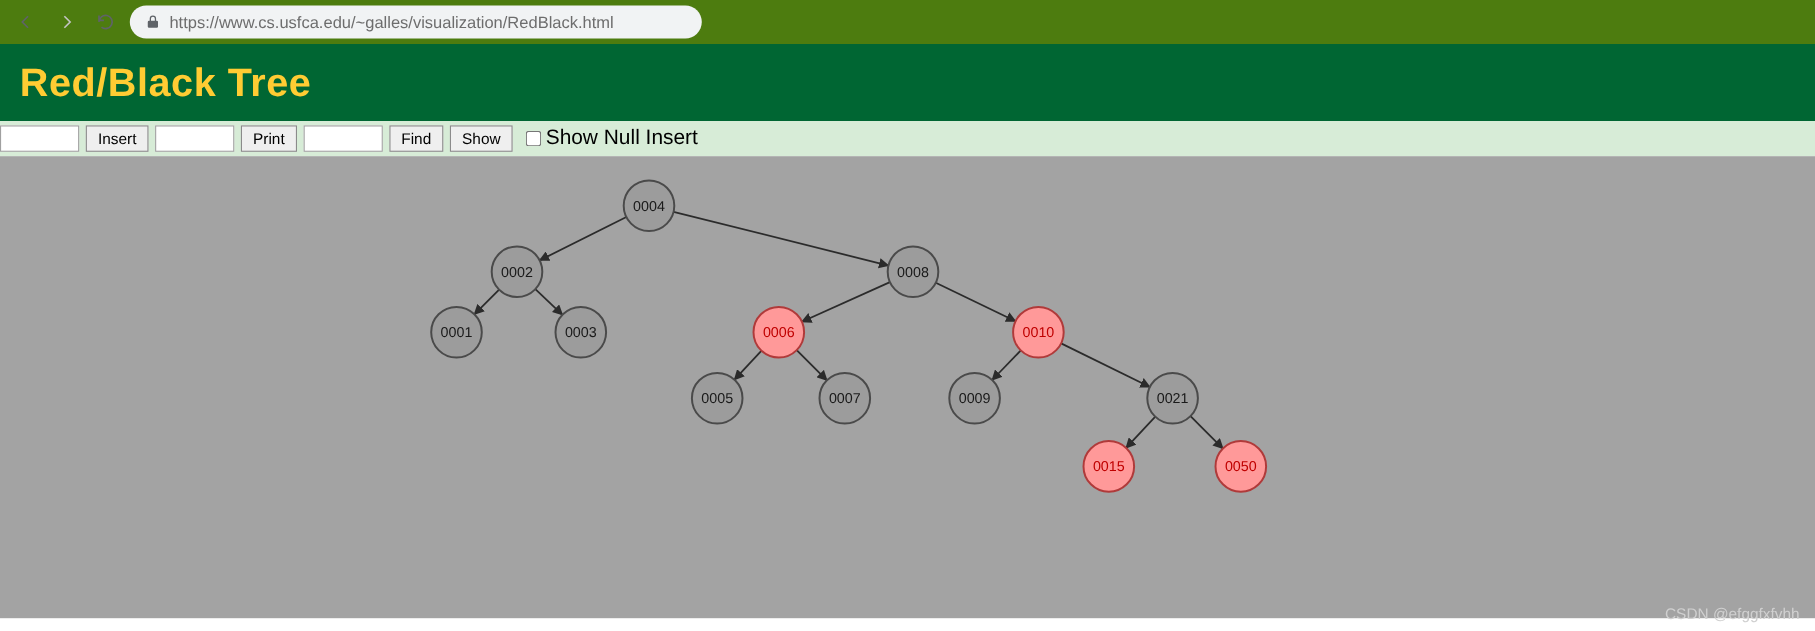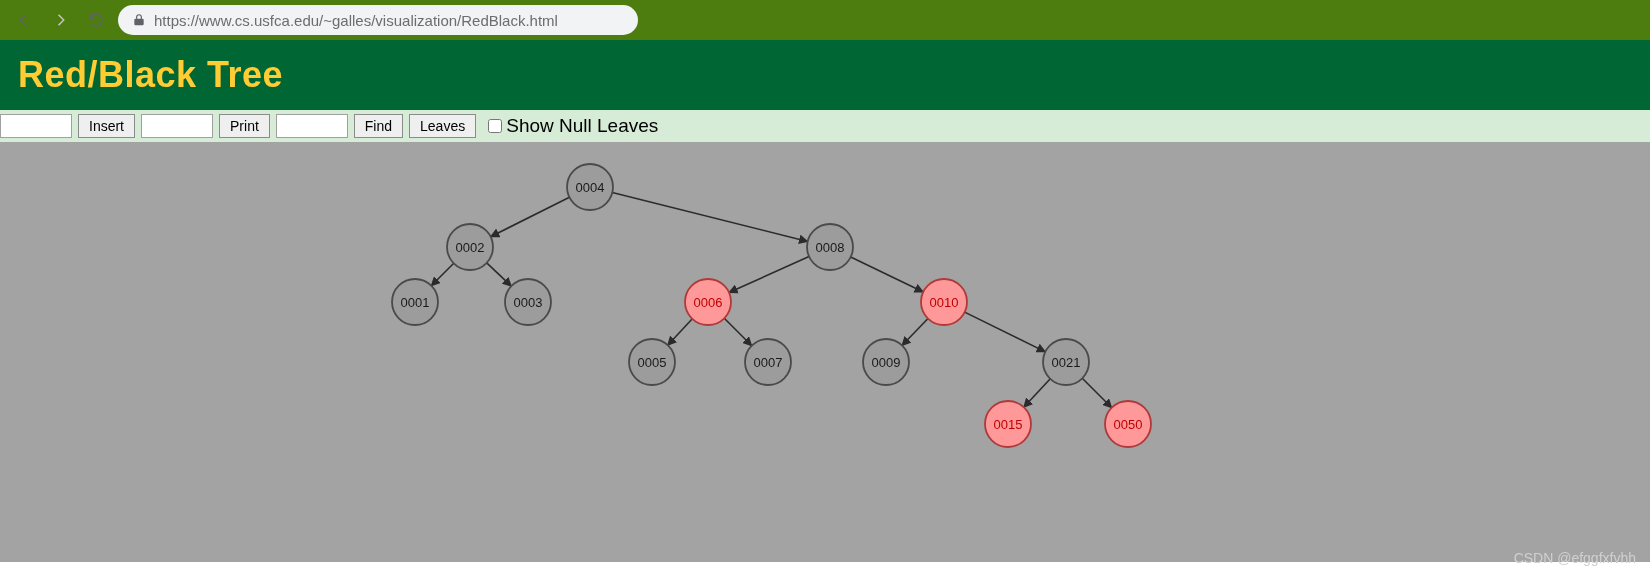--- a/index.html
+++ b/index.html
@@ -61,24 +61,24 @@
   <div class="page-title">Red/Black Tree</div>
 </div>
 
 <div class="toolbar">
   <input type="text" value="" style="">
   <button>Insert</button>
   <input type="text" value="" style="">
   <button>Print</button>
   <input type="text" value="" style="">
   <button>Find</button>
-  <button>Leaves</button>
+  <button>Show</button>
   <label>
     <input type="checkbox" style="">
-    <span>Show Null Leaves</span>
+    <span>Show Null Insert</span>
   </label>
 </div>
 
 <div class="canvas-wrap">
   <svg class="tree" width="1650" height="420">
     <defs>
       <marker id="arrow" viewBox="0 0 10 10" refX="9" refY="5" markerWidth="6" markerHeight="6" orient="auto-start-reverse">
         <path d="M 0 0 L 10 5 L 0 10 z" fill="#2b2b2b"></path>
       </marker>
     </defs>

